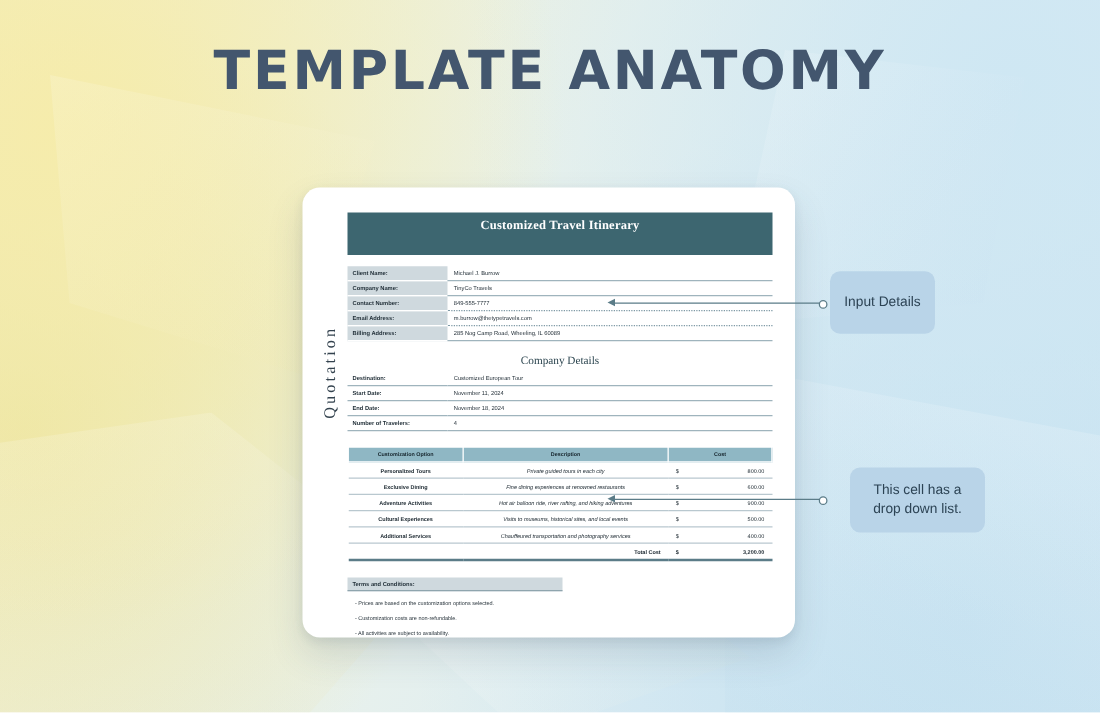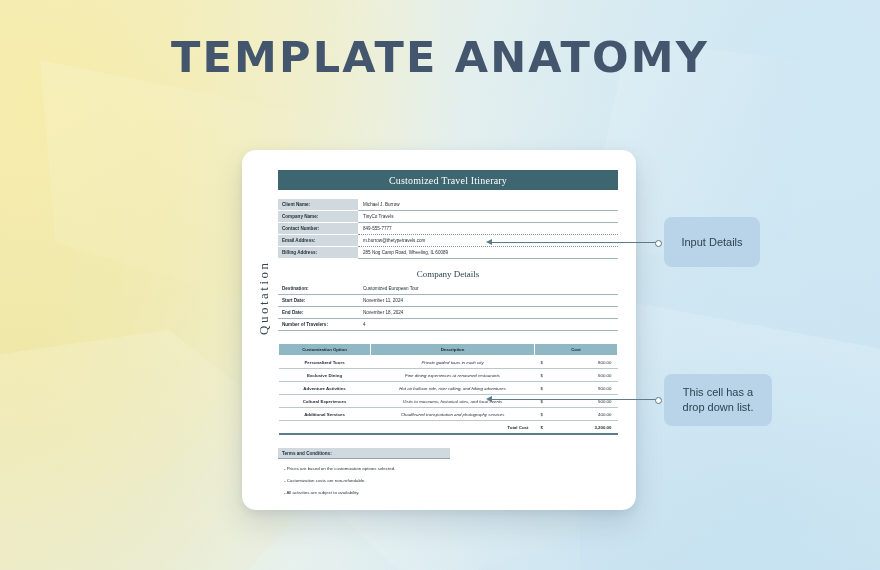--- a/index.html
+++ b/index.html
@@ -87,25 +87,25 @@
     position: absolute;
     left: 36px;
     top: 20px;
     width: 340px;
     height: 322px;
   }
 
   .doc-header {
     background: #3d6670;
     color: #ffffff;
-    height: 20px;
+    height: 34px;
     line-height: 22px;
     text-align: center;
     font-size: 10px;
-    font-weight: 400;
+    font-weight: 700;
     font-family: "Liberation Serif", serif;
     letter-spacing: 0.2px;
     width: 100%;
   }
 
   
   #vertical-label {
     position: absolute;
     left: -22px;
     top: 48px;
@@ -266,25 +266,25 @@
     align-items: center;
     justify-content: center;
     text-align: center;
     padding: 6px 10px;
     box-sizing: border-box;
     line-height: 1.35;
   }
   #callout-input {
     left: 664px;
     top: 217px;
-    width: 96px;
+    width: 84px;
     height: 50px;
   }
   #callout-dropdown {
-    left: 664px;
+    left: 680px;
     top: 374px;
     width: 108px;
     height: 52px;
   }
 
   
   .connector {
     position: absolute;
     height: 1px;
     background: #5b7c88;

